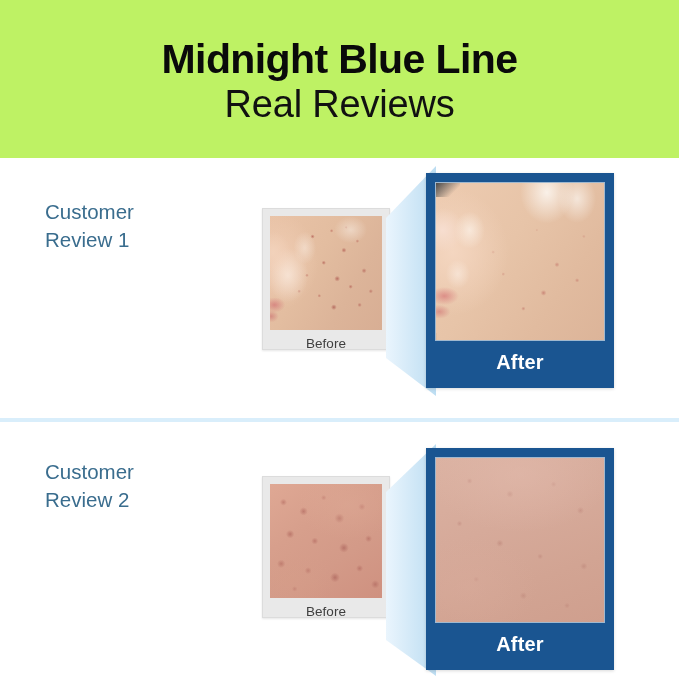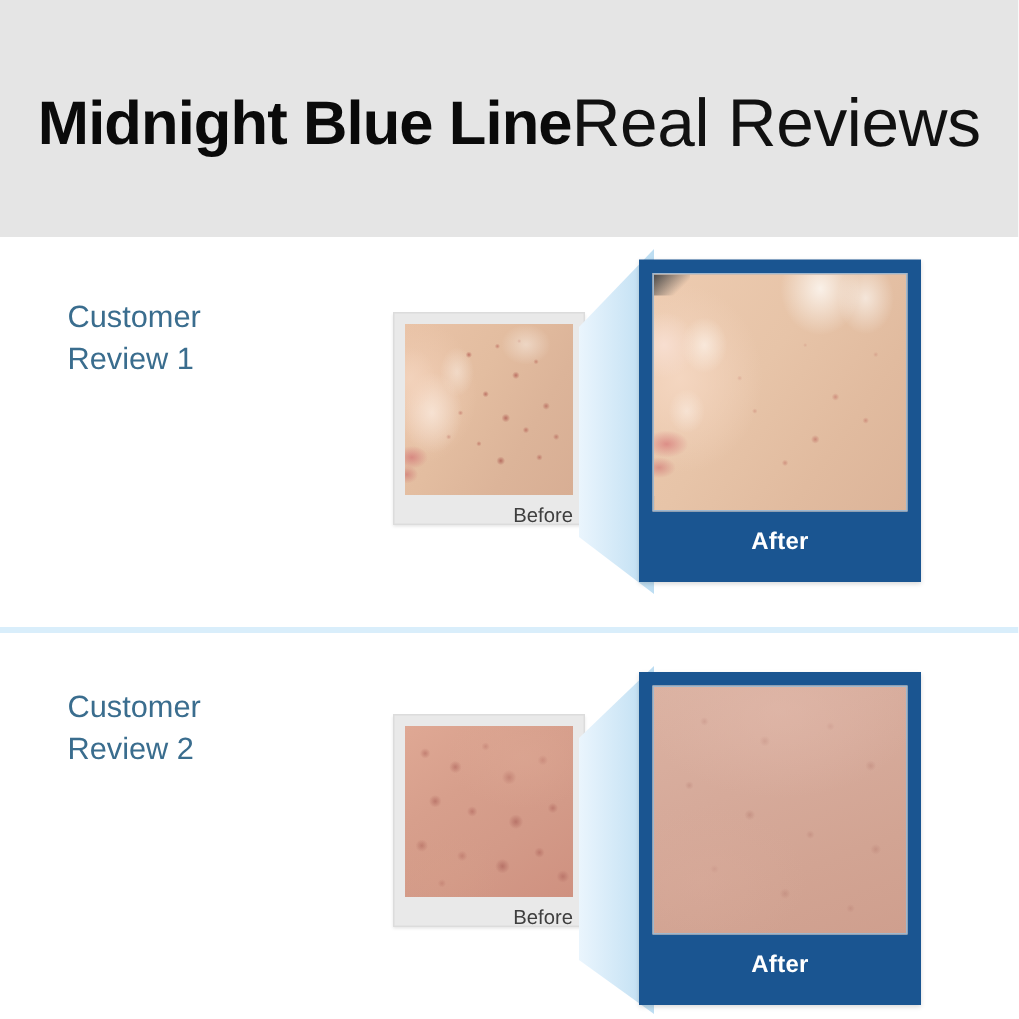--- a/index.html
+++ b/index.html
@@ -15,39 +15,39 @@
     font-family: "Liberation Sans", sans-serif;
     -webkit-font-smoothing: antialiased;
   }
 
   
   .header-band {
     position: absolute;
     left: 0; top: 0;
     width: 679px;
     height: 158px;
-    background: #e5e5e5;
+    background: #bef264;
     display: flex;
-    flex-direction: row;
+    flex-direction: column;
     align-items: center;
     justify-content: center;
     box-sizing: border-box;
     padding-top: 6px;
   }
   .title-main {
     font-size: 41px;
     font-weight: 700;
     letter-spacing: -0.6px;
     color: #0a0a0a;
     line-height: 1.08;
     margin: 0;
     text-align: center;
   }
   .title-sub {
-    font-size: 45px;
+    font-size: 38px;
     font-weight: 400;
     letter-spacing: -0.2px;
     color: #111111;
     line-height: 1.18;
     margin: 0;
     text-align: right;
   }
 
   
   .review-row {
@@ -94,21 +94,21 @@
   .before-photo {
     width: 100%;
     height: 114px;
     overflow: hidden;
     position: relative;
     background: #d8b49c;
   }
   .before-caption {
     height: 28px;
     line-height: 28px;
-    text-align: right;
+    text-align: center;
     font-size: 13.5px;
     color: #3f3f3f;
   }
 
   
   .funnel {
     position: absolute;
     overflow: visible;
   }
   #row-0 .funnel { left: 386px; top: 8px; width: 50px; height: 230px; }
@@ -136,21 +136,21 @@
   #row-1 .after-photo { height: 166px; }
 
   .after-caption {
     position: absolute;
     left: 0; right: 0;
     bottom: 6px;
     height: 40px;
     line-height: 40px;
     text-align: center;
     color: #ffffff;
-    font-size: 16px;
+    font-size: 20px;
     font-weight: 600;
     letter-spacing: 0.2px;
   }
 
   
   .skin {
     position: absolute;
     inset: 0;
   }
   .skin-a-base {

